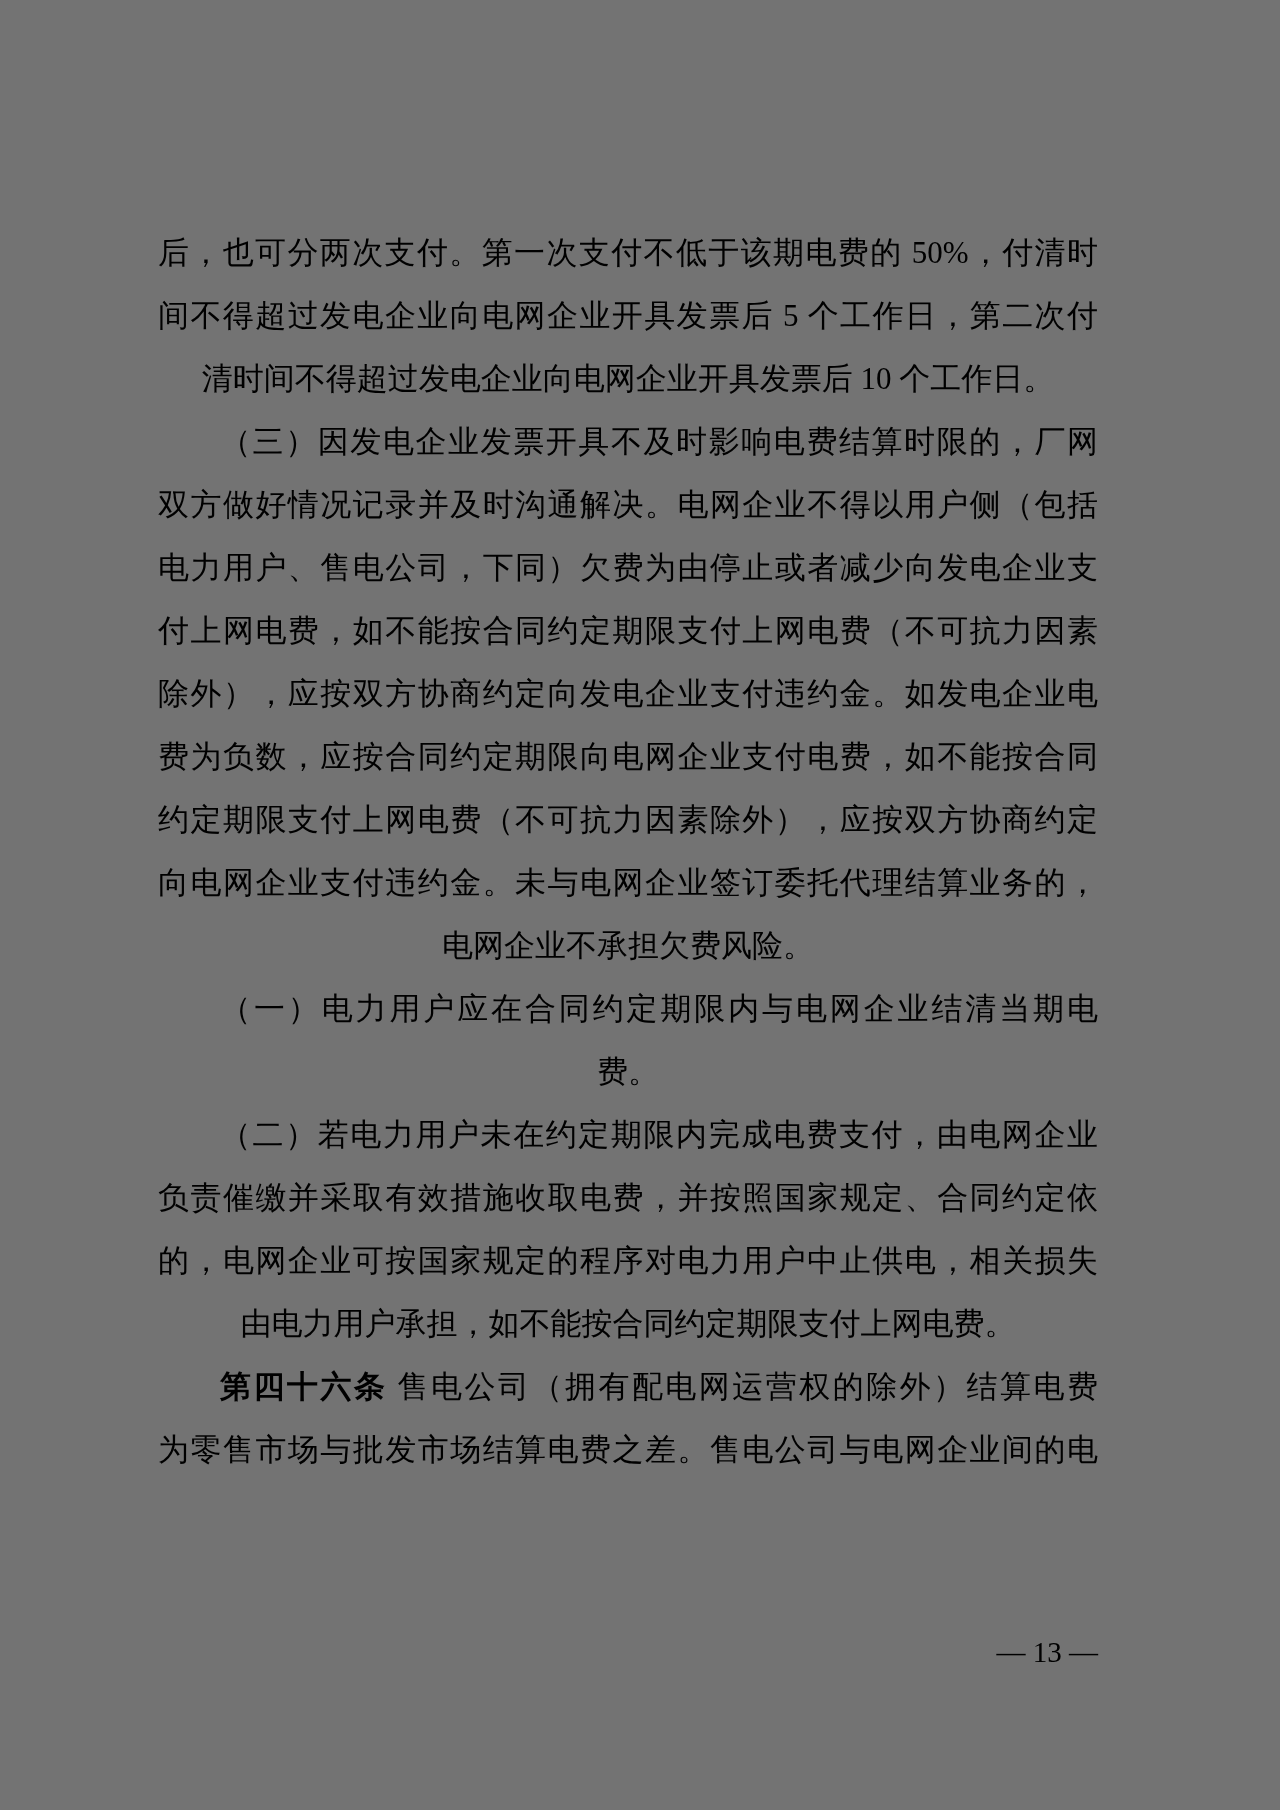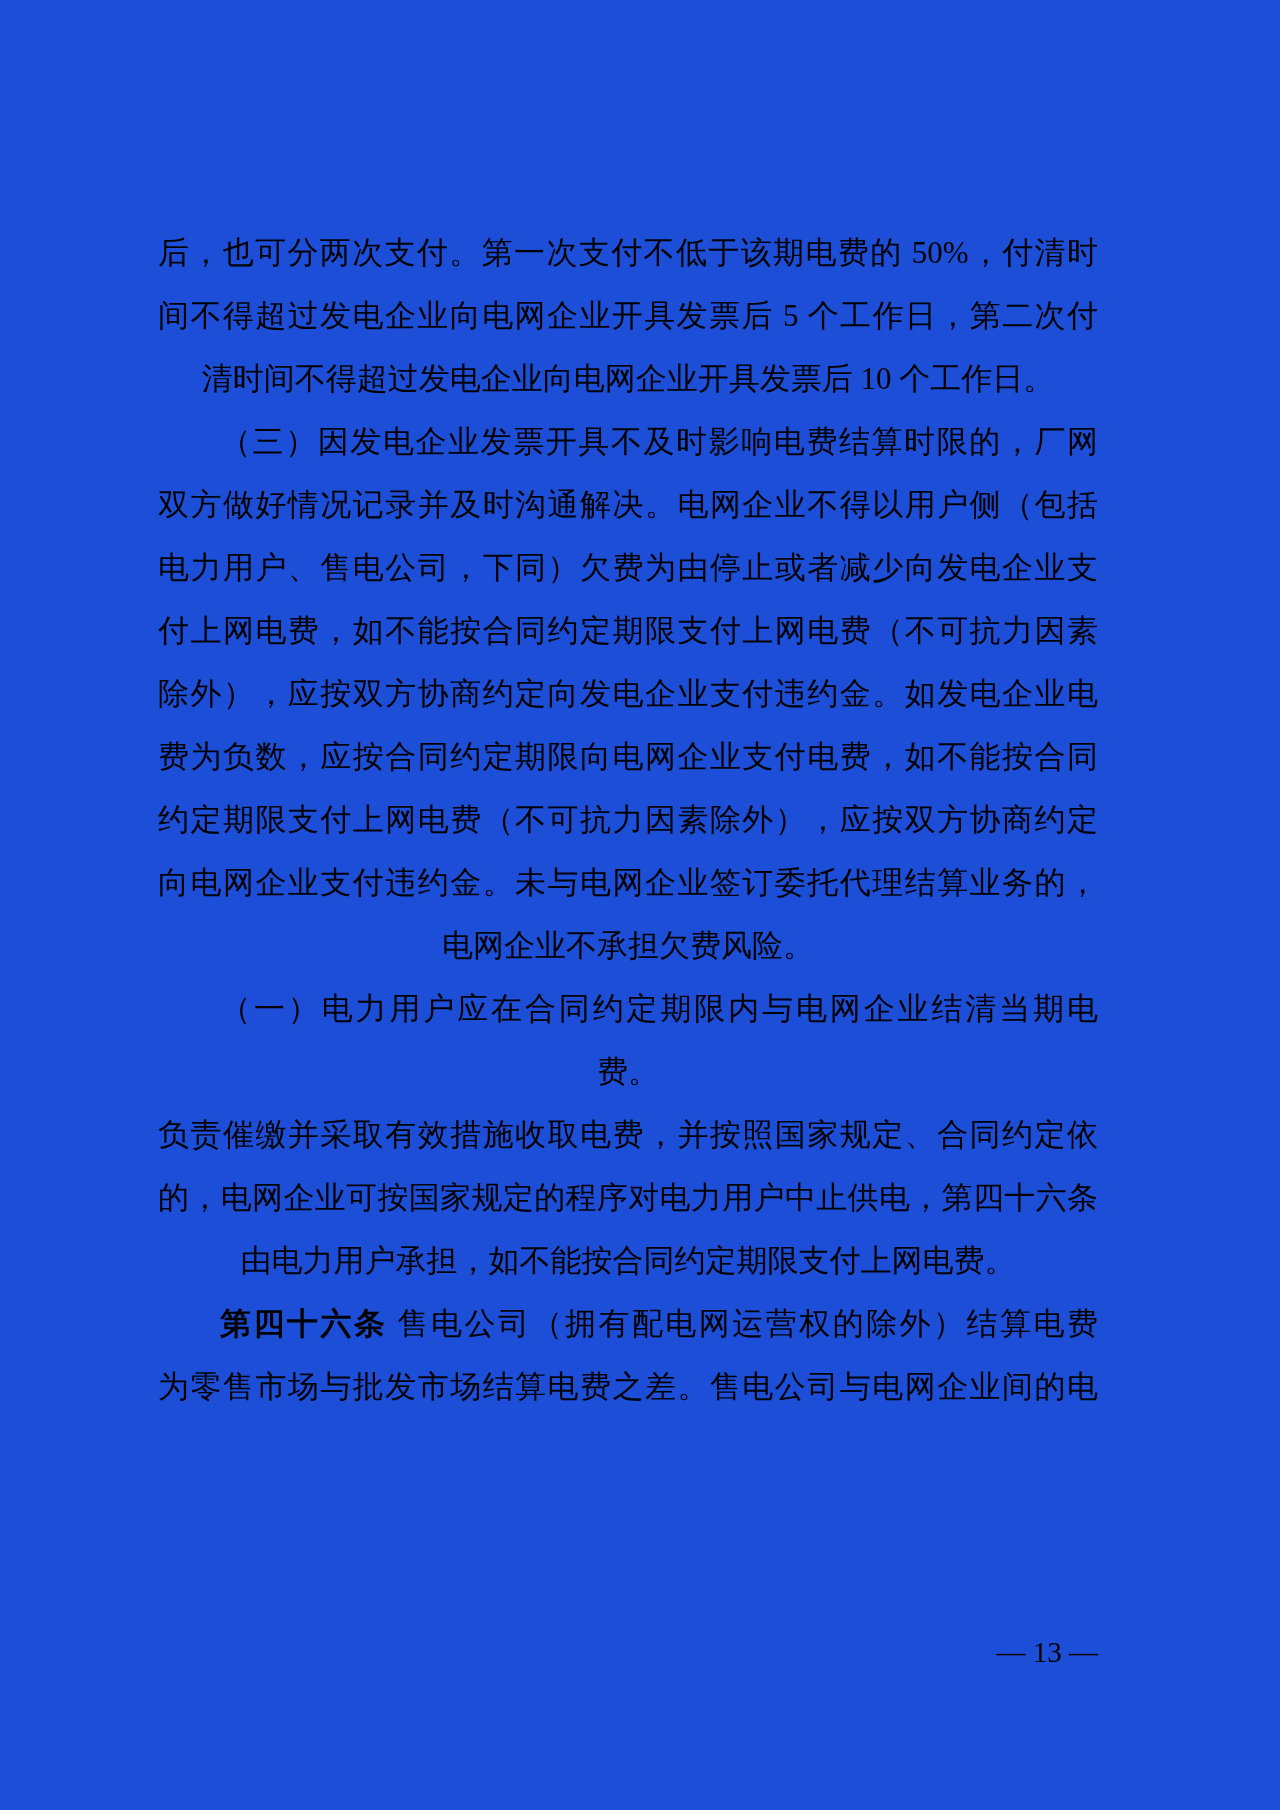--- a/index.html
+++ b/index.html
@@ -6,21 +6,21 @@
   body {
     width: 1280px;
     height: 1810px;
     background: #ffffff;
     font-family: "Liberation Serif", "DejaVu Serif", serif;
   }
   .page {
     position: relative;
     width: 1280px;
     height: 1810px;
-    background: #1d4ed8;
+    background: #737373;
     overflow: hidden;
   }
   .body-text {
     position: absolute;
     left: 158px;
     top: 221px;
     width: 940px;
     font-size: 31px;
     line-height: 63px;
     color: #000000;
@@ -65,21 +65,22 @@
     <div class="line j">双方做好情况记录并及时沟通解决。电网企业不得以用户侧（包括</div>
     <div class="line j">电力用户、售电公司，下同）欠费为由停止或者减少向发电企业支</div>
     <div class="line j">付上网电费，如不能按合同约定期限支付上网电费（不可抗力因素</div>
     <div class="line j">除外），应按双方协商约定向发电企业支付违约金。如发电企业电</div>
     <div class="line j">费为负数，应按合同约定期限向电网企业支付电费，如不能按合同</div>
     <div class="line j">约定期限支付上网电费（不可抗力因素除外），应按双方协商约定</div>
     <div class="line j">向电网企业支付违约金。未与电网企业签订委托代理结算业务的，</div>
     <div class="line">电网企业不承担欠费风险。</div>
     <div class="line j ind">（一）电力用户应在合同约定期限内与电网企业结清当期电</div>
     <div class="line">费。</div>
+    <div class="line j ind">（二）若电力用户未在约定期限内完成电费支付，由电网企业</div>
     <div class="line j">负责催缴并采取有效措施收取电费，并按照国家规定、合同约定依</div>
-    <div class="line j">的，电网企业可按国家规定的程序对电力用户中止供电，第四十六条</div>
+    <div class="line j">的，电网企业可按国家规定的程序对电力用户中止供电，相关损失</div>
     <div class="line">由电力用户承担，如不能按合同约定期限支付上网电费。</div>
     <div class="line j ind"><span class="b">第四十六条</span><span> 售电公司（拥有配电网运营权的除外）结算电费</span></div>
     <div class="line j">为零售市场与批发市场结算电费之差。售电公司与电网企业间的电</div>
   </main>
 
   <footer class="pagenum">— 13 —</footer>
 </div>
 
 </body></html>

